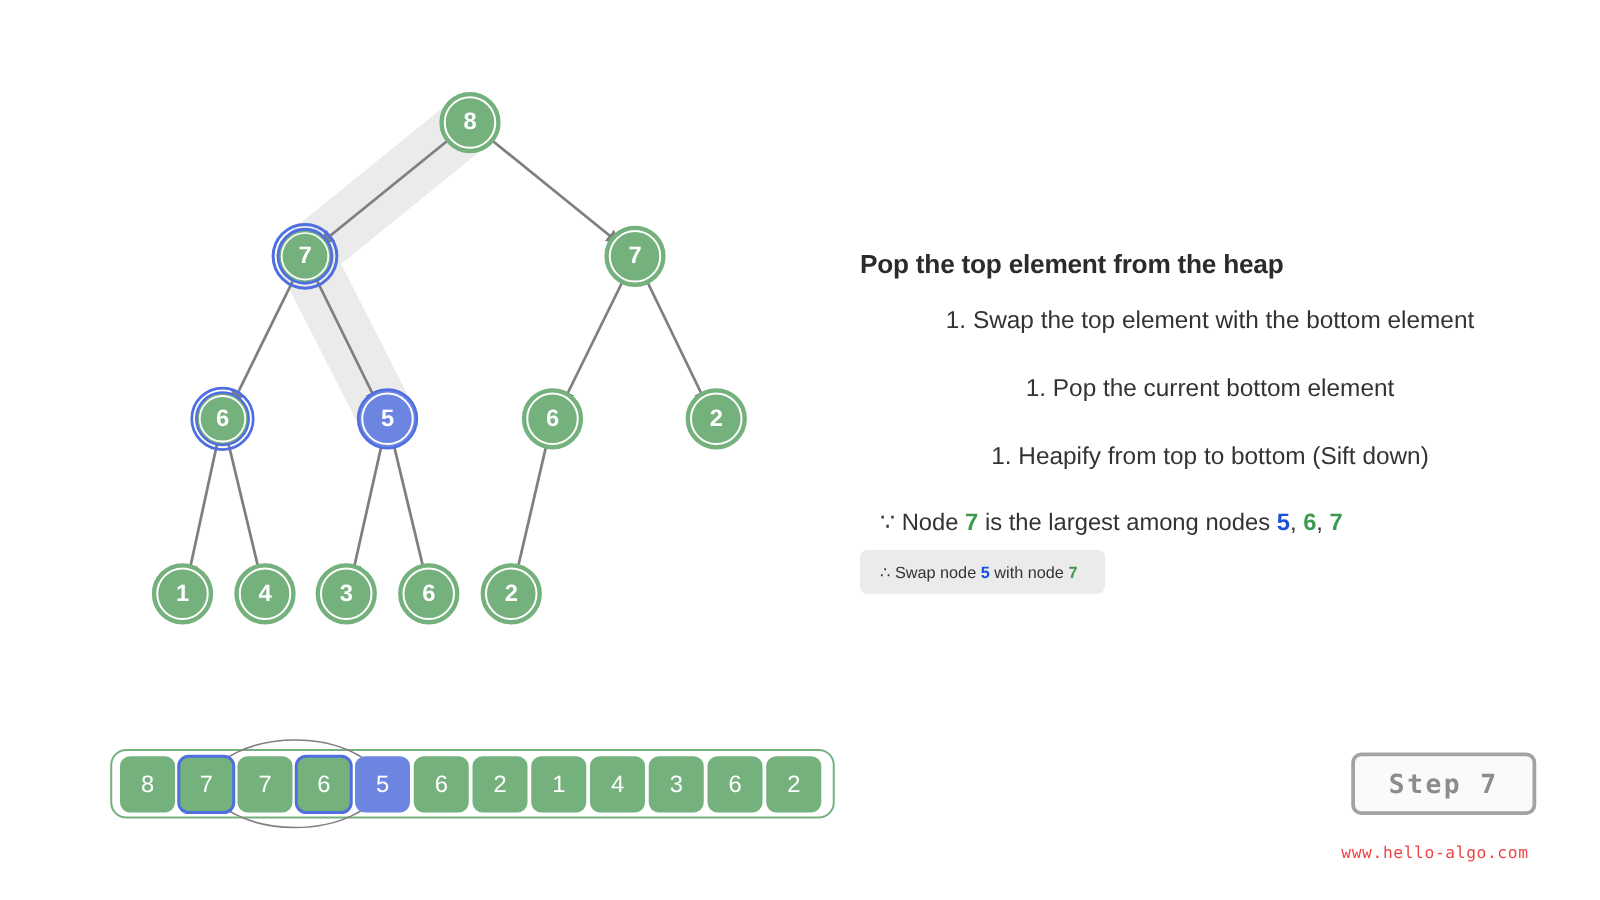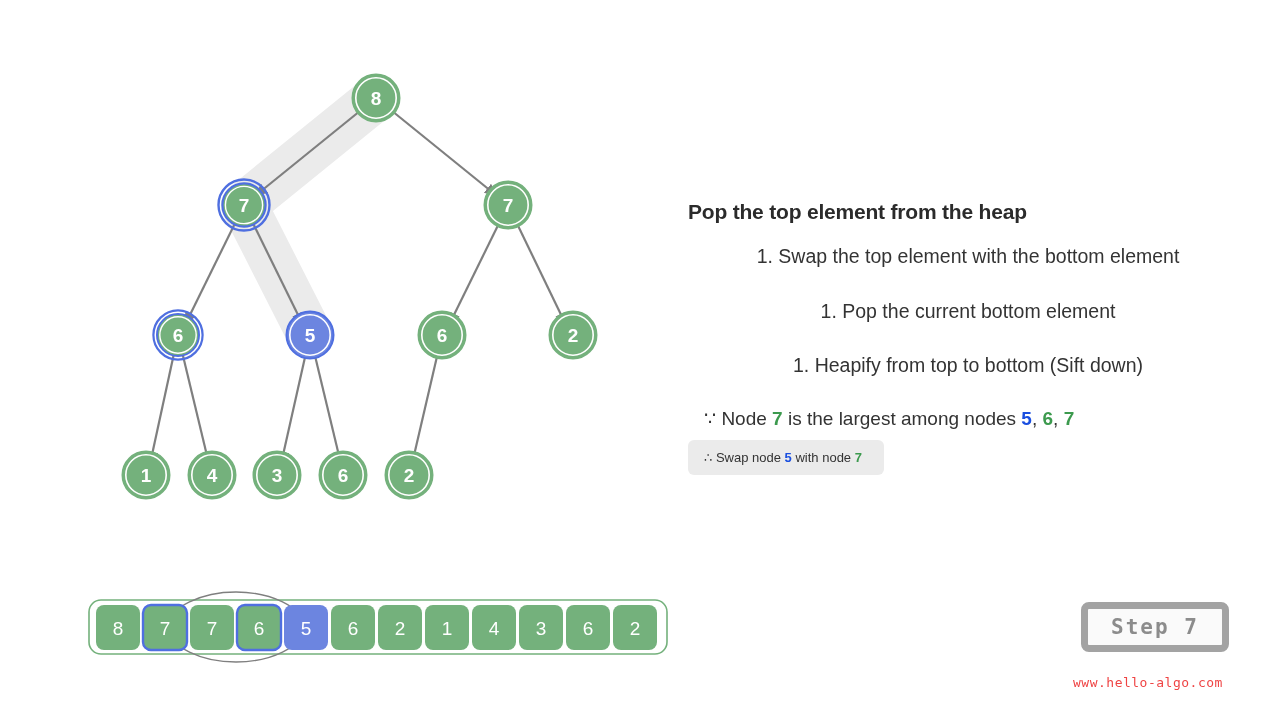--- a/index.html
+++ b/index.html
@@ -72,21 +72,21 @@
   .num-blue  { color: #1a4fe0; font-weight: bold; }
 
   
   .step-badge {
     position: absolute;
     left: 1081px;
     top: 602px;
     width: 148px;
     height: 50px;
     box-sizing: border-box;
-    border: 7px solid #a3a3a3;
+    border: 3px solid #a3a3a3;
     border-radius: 8px;
     background: #fafafa;
     color: #8c8c8c;
     font-family: "DejaVu Sans Mono", monospace;
     font-size: 21px;
     font-weight: bold;
     letter-spacing: 2px;
     display: flex;
     align-items: center;
     justify-content: center;

